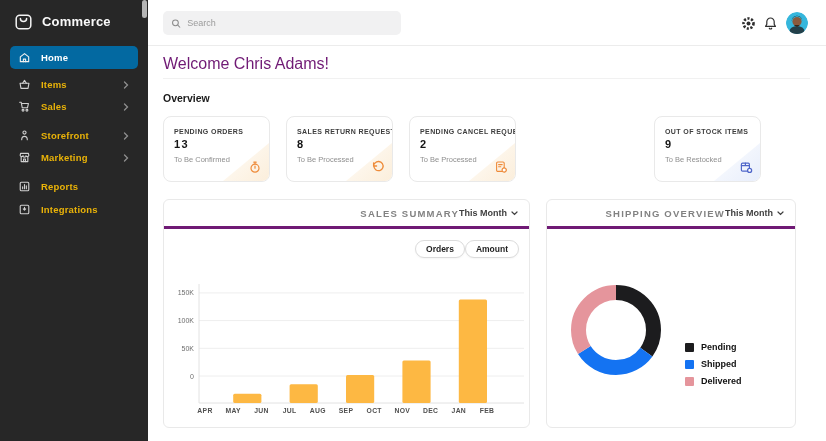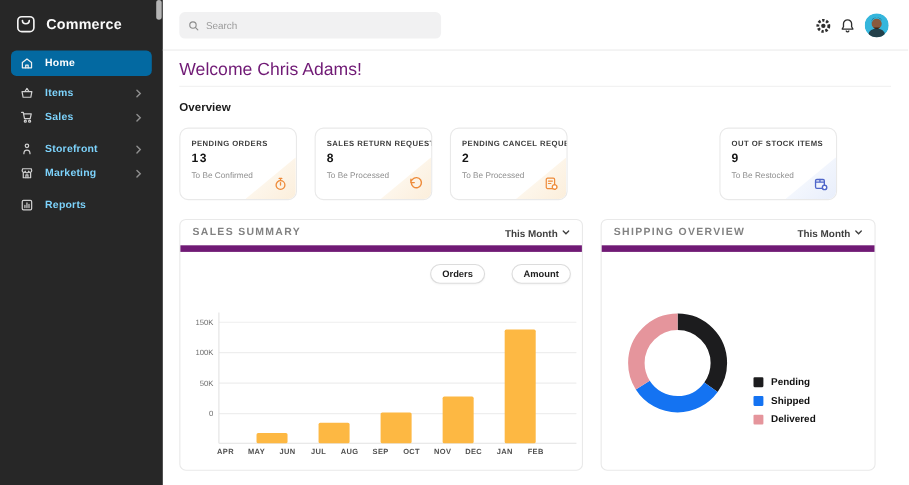--- a/index.html
+++ b/index.html
@@ -5,21 +5,21 @@
   * { margin:0; padding:0; box-sizing:border-box; }
   html,body { width:826px; height:441px; background:#fff; font-family:"Liberation Sans",sans-serif; }
   .screen { position:relative; width:826px; height:441px; overflow:hidden; background:#fff; }
 
   
   .sidebar { position:absolute; left:0; top:0; width:148px; height:441px; background:#272727;padding-left:17px; }
   .logo-row { position:absolute; left:13px; top:11px; display:flex; align-items:center; gap:8px; color:#f4f4f4; }
   .logo-row svg { display:block; }
   .logo-text { font-size:13px; font-weight:700; letter-spacing:.2px; color:#fafafa; }
   .nav-item { position:absolute; left:10px; width:128px; height:23px; display:flex; align-items:center;
-              gap:10px; padding:0 8px; border-radius:5px; color:#7dd3fc; cursor:pointer; }
+              gap:10px; padding:0 8px; border-radius:5px; color:#eab308; cursor:pointer; }
   .nav-item.active { background:#0369a1; color:#ffffff; }
   .nav-item .nav-label { font-size:9.5px; font-weight:700; letter-spacing:.2px; }
   .nav-item svg { flex:0 0 auto; }
   .nav-chevron { position:absolute; right:8px; top:50%; transform:translateY(-50%); }
   .scroll-thumb { position:absolute; right:1px; top:0; width:5px; height:18px; border-radius:3px; background:#b5b5b5; }
 
   
   .topbar-divider { position:absolute; left:148px; top:45px; width:678px; height:1px; background:#ececec; }
   .search-box { position:absolute; left:163px; top:11px; width:238px; height:24px; background:#f1f1f2;
                 border-radius:5px; display:flex; align-items:center; gap:6px; padding:0 8px; }
@@ -45,26 +45,26 @@
   .stat-corner.orange { background:linear-gradient(135deg,#fffdf9 0%,#fbeedb 100%); }
   .stat-corner.blue { background:linear-gradient(135deg,#fdfeff 0%,#e8eefb 100%); }
   .stat-icon { position:absolute; right:7px; bottom:7px; width:14px; height:14px; }
   .stat-icon.orange { color:#ee8b3a; }
   .stat-icon.blue { color:#4f66c9; }
 
   
   .panel { position:absolute; top:199px; height:229px; background:#fff; border:1px solid #e9e9e9; border-radius:6px; }
   .panel-sales { left:163px; width:367px; }
   .panel-shipping { left:546px; width:250px; }
-  .panel-header { position:absolute; left:0; top:0; right:0; height:29px; border-bottom:6px solid #701a75;
-                  display:flex; align-items:center; justify-content:space-between; padding:0 11px; }
+  .panel-header { position:absolute; left:0; top:0; right:0; height:29px; border-bottom:3px solid #701a75;
+                  display:flex; align-items:center; justify-content:flex-end; padding:0 11px; }
   .panel-title { font-size:9.5px; font-weight:700; letter-spacing:1.2px; color:#828282; }
   .panel-filter { display:flex; align-items:center; gap:4px; font-size:9px; font-weight:600; color:#3f3f3f; cursor:pointer; }
 
-  .legend-pills { position:absolute; right:10px; top:40px; display:flex; gap:24px; }
+  .legend-pills { position:absolute; right:10px; top:40px; display:flex; gap:0; }
   .pill { height:18px; padding:0 10px; display:flex; align-items:center; border:1px solid #dcdcdc; border-radius:10px;
           background:#fff; font-size:8.5px; font-weight:700; color:#1f1f1f; cursor:pointer;
           box-shadow:0 1px 2px rgba(0,0,0,.04); }
 
   .bar-chart-svg { position:absolute; left:4px; top:60px; }
   .bar-chart-svg text { font-family:"Liberation Sans",sans-serif; }
 
   .donut-svg { position:absolute; left:0; top:29px; }
   .donut-legend { position:absolute; left:138px; top:142px; display:flex; flex-direction:column; gap:7px; }
   .donut-legend-row { display:flex; align-items:center; gap:7px; }
@@ -140,20 +140,27 @@
     </div>
 
     <div class="nav-item" style="top:175px">
       <svg width="13" height="13" viewBox="0 0 14 14" fill="none" stroke="#d0d0d0" stroke-width="1.2" stroke-linecap="round" stroke-linejoin="round">
         <rect x="2.4" y="2.4" width="9.2" height="9.2" rx="1.2"></rect>
           <path d="M5 9.4V7.2M7 9.4V4.8M9 9.4V6.2"></path>
       </svg>
       <span class="nav-label">Reports</span>
     </div>
 
+    <div class="nav-item" style="top:198px">
+      <svg width="13" height="13" viewBox="0 0 14 14" fill="none" stroke="#d0d0d0" stroke-width="1.2" stroke-linecap="round" stroke-linejoin="round">
+        <rect x="2.4" y="2.4" width="9.2" height="9.2" rx="1.2"></rect>
+          <path d="M7 4.6v3M5.7 6.4L7 7.7l1.3-1.3"></path>
+      </svg>
+      <span class="nav-label">Integrations</span>
+    </div>
 
     <div class="scroll-thumb"></div>
   </nav>
 
   <div class="search-box">
     <svg width="11" height="11" viewBox="0 0 12 12" fill="none" stroke="#8b8b8b" stroke-width="1.2" stroke-linecap="round">
       <circle cx="5.2" cy="5.2" r="3.4"></circle>
         <path d="M8 8l2.4 2.4"></path>
     </svg>
     <input type="text" placeholder="Search" style="">

